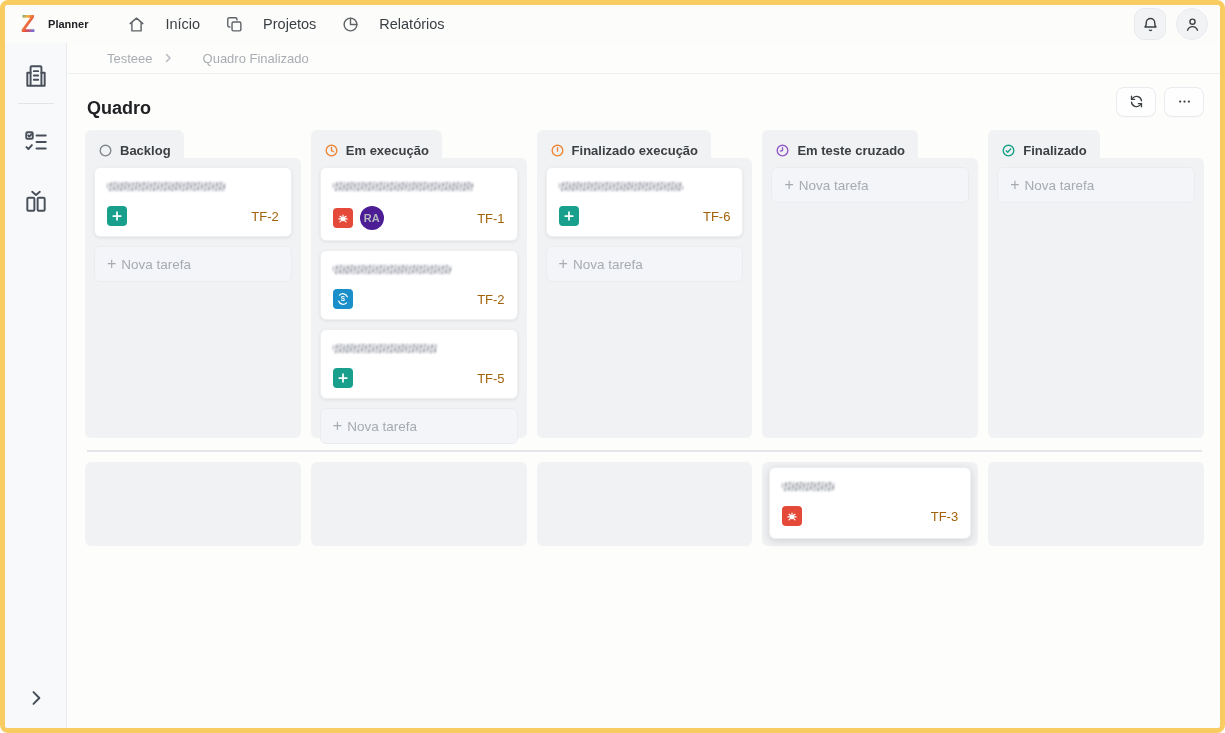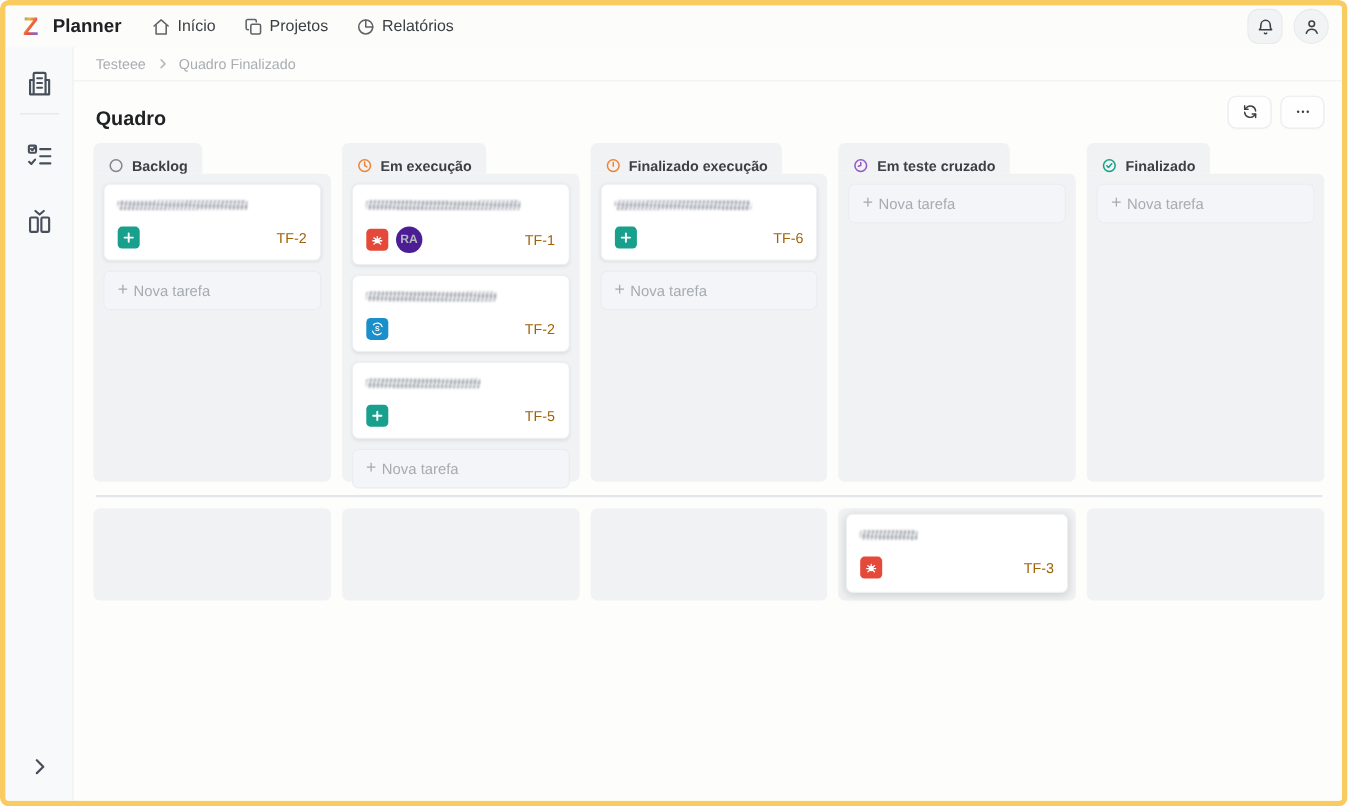--- a/index.html
+++ b/index.html
@@ -24,23 +24,23 @@
     display:flex; align-items:center;
     padding:0 12px 0 16px;
     background:#fcfcfa;
   }
   .logo {
     font-size:23px; font-weight:800; line-height:1;
     background:linear-gradient(125deg,#1aa5a0 0%,#f4b63f 28%,#e84c3d 55%,#7d6bd0 82%,#4f79d4 100%);
     -webkit-background-clip:text; background-clip:text; color:transparent;
     margin-right:13px;
   }
-  .app-title { font-size:17px; font-weight:700; color:#202124; margin-right:28px; }
+  .app-title { font-size:11px; font-weight:700; color:#202124; margin-right:40px; }
   .nav { display:flex; align-items:center; gap:26px; }
-  .nav-item { display:flex; align-items:center; gap:6px; cursor:pointer; }
+  .nav-item { display:flex; align-items:center; gap:20px; cursor:pointer; }
   .nav-item svg { width:17px; height:17px; color:#5f6368; }
   .nav-item span { font-size:14.5px; color:#3a3f44; }
   .topbar-right { margin-left:auto; display:flex; align-items:center; gap:10px; }
   .icon-btn {
     width:32px; height:32px;
     background:#f1f3f4; border:1px solid #e8eaec;
     display:flex; align-items:center; justify-content:center;
     color:#3c4043; cursor:pointer;
   }
   .icon-btn.square { border-radius:10px; }
@@ -67,21 +67,21 @@
   .main { flex:1; display:flex; flex-direction:column; background:#fdfdfc; min-width:0; }
 
   .breadcrumb {
     height:31px; flex:0 0 31px;
     display:flex; align-items:center; gap:9px;
     padding:0 20px;
     border-bottom:1px solid #eef0f2;
     font-size:13px; color:#a9adb3;
   }
   .breadcrumb svg { width:12px; height:12px; color:#b7bbc1; }
-  .crumb { cursor:pointer; }
+  .crumb { cursor:pointer;margin-left:20px; }
 
   .page-header {
     display:flex; align-items:center;
     padding:10px 16px 9px 20px;
   }
   .page-title { font-size:18px; font-weight:700; color:#202124;margin-top:14px; }
   .header-actions { margin-left:auto; display:flex; gap:8px; }
   .hbtn {
     height:30px; min-width:40px; padding:0 10px;
     border:1px solid #e9ebee; border-radius:8px;

